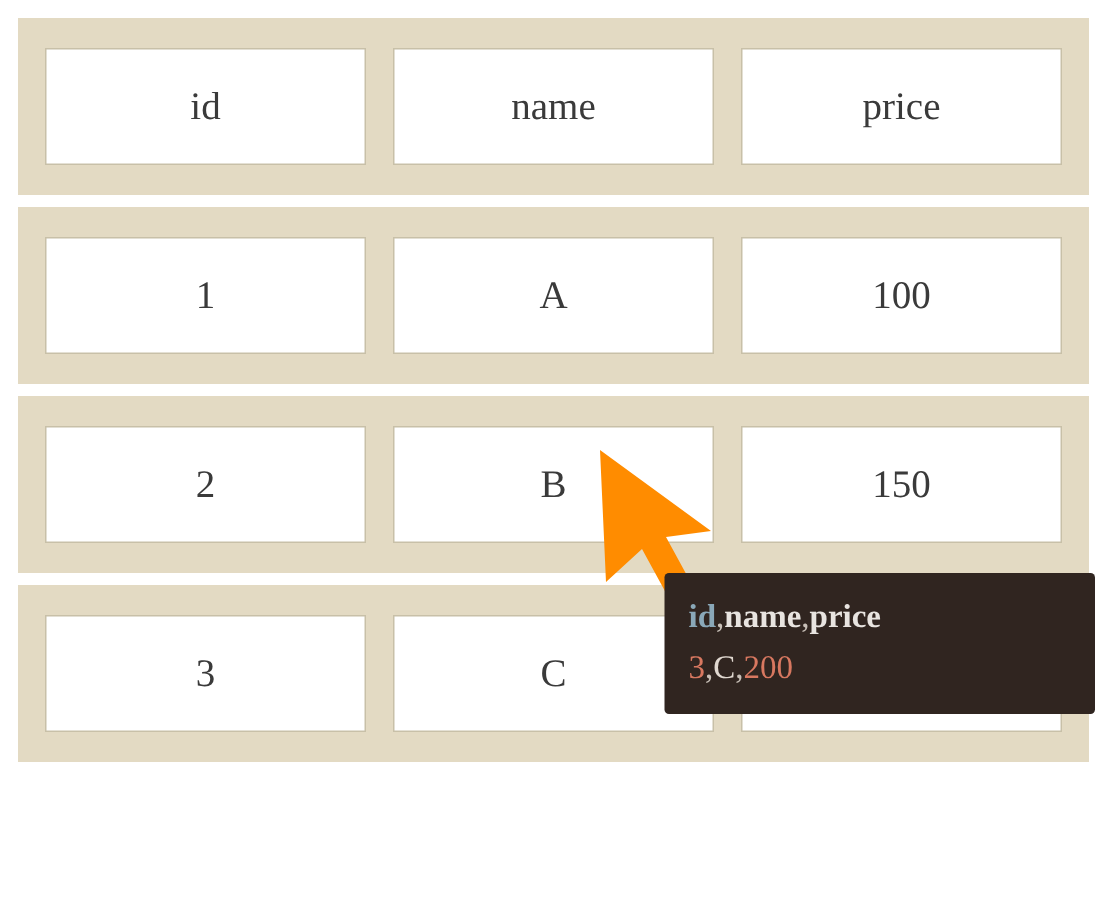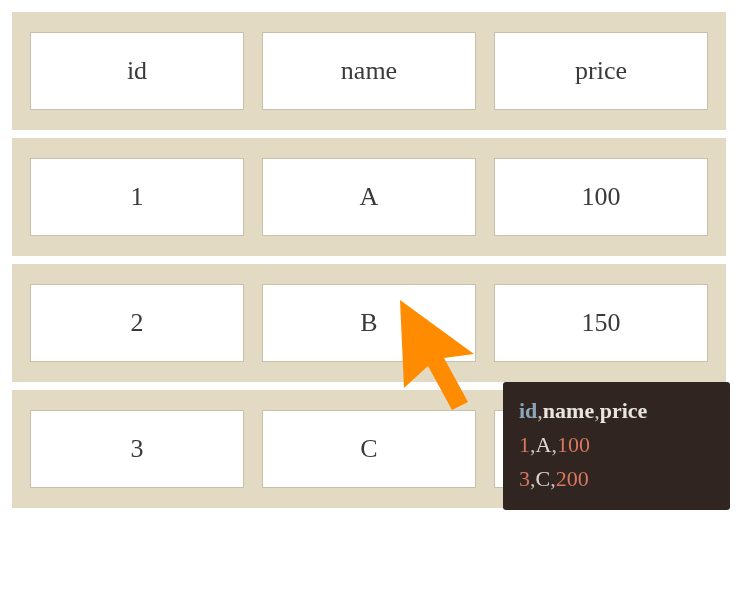--- a/index.html
+++ b/index.html
@@ -33,21 +33,21 @@
       display: flex;
       align-items: center;
       justify-content: center;
       font-size: 26px;
       color: #3a3a3a;
     }
     .tooltip {
       position: absolute;
       right: 8px;
       top: 382px;
-      width: 227px;
+      width: 287px;
       background: #302520;
       border-radius: 3px;
       padding: 12px 16px 14px 16px;
       font-family: Georgia, serif;
       font-size: 22px;
       line-height: 1.55;
     }
     .tooltip-line {
       white-space: nowrap;
     }
@@ -95,18 +95,15 @@
 
 <svg class="arrow" viewBox="0 0 130 130">
   <path d="M 18 8 L 92 62 L 62 66 L 86 110 L 70 118 L 46 74 L 22 96 Z" fill="#ff8c00"></path>
 </svg>
 
 <div class="tooltip">
   <div class="tooltip-line">
     <span class="tk-id">id</span><span class="tk-comma">,</span><span class="tk-name">name</span><span class="tk-comma">,</span><span class="tk-price">price</span>
   </div>
   <div class="tooltip-line">
-    <span class="tk-num">1</span><span class="tk-comma">,</span><span class="tk-str">A</span><span class="tk-comma">,</span><span class="tk-val">100</span>
-  </div>
-  <div class="tooltip-line">
     <span class="tk-num">3</span><span class="tk-comma">,</span><span class="tk-str">C</span><span class="tk-comma">,</span><span class="tk-val">200</span>
   </div>
 </div>
 
 </body></html>

